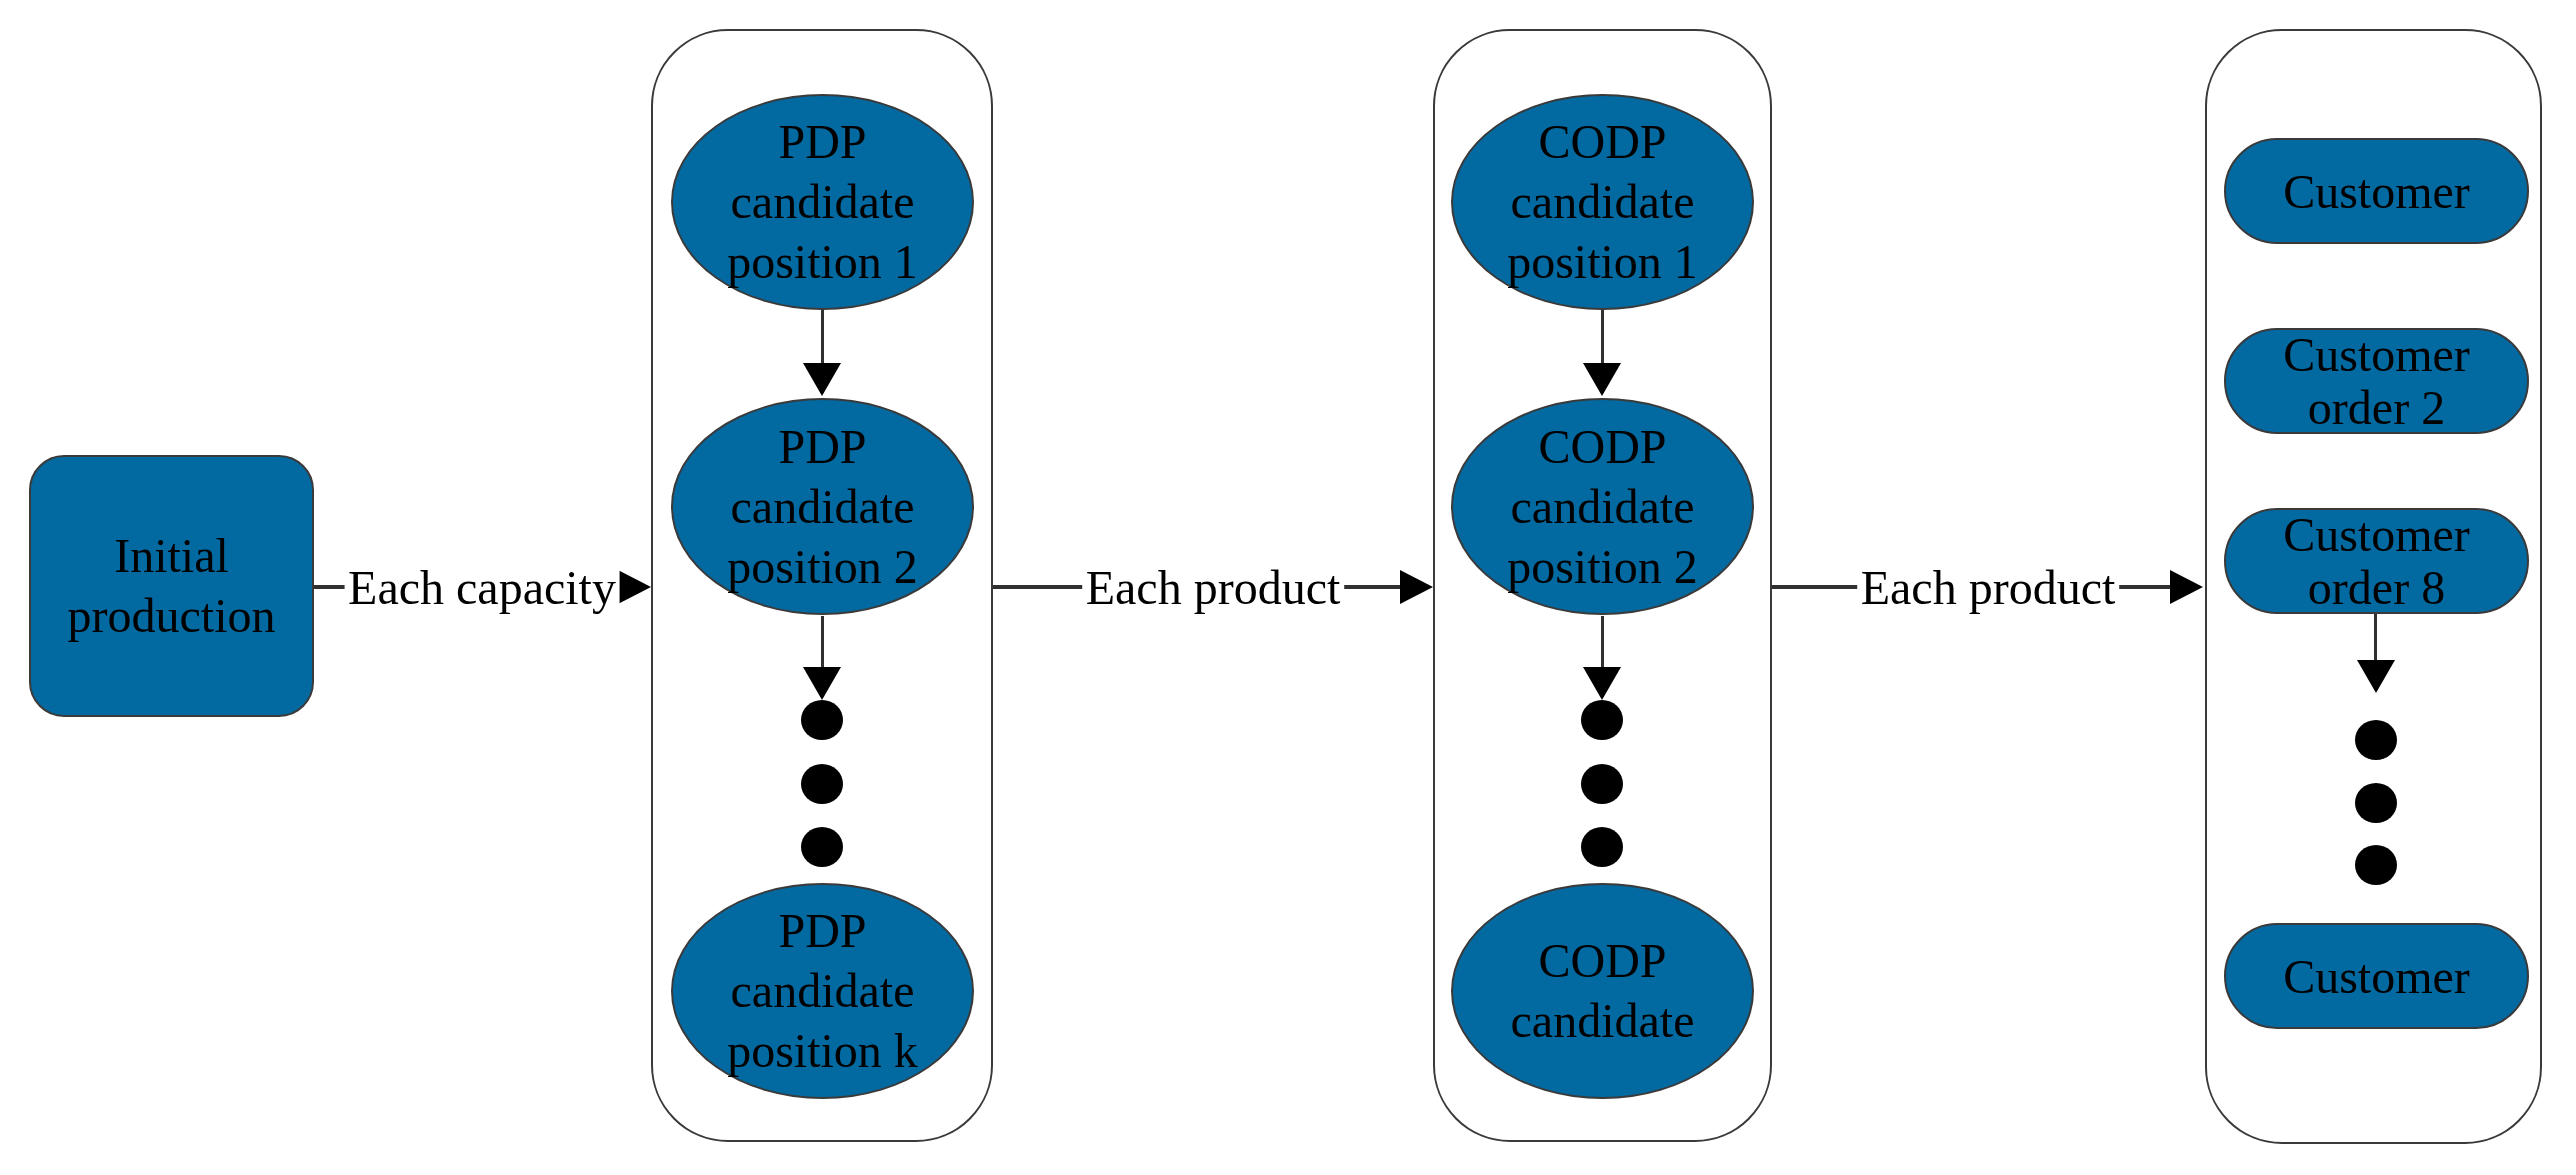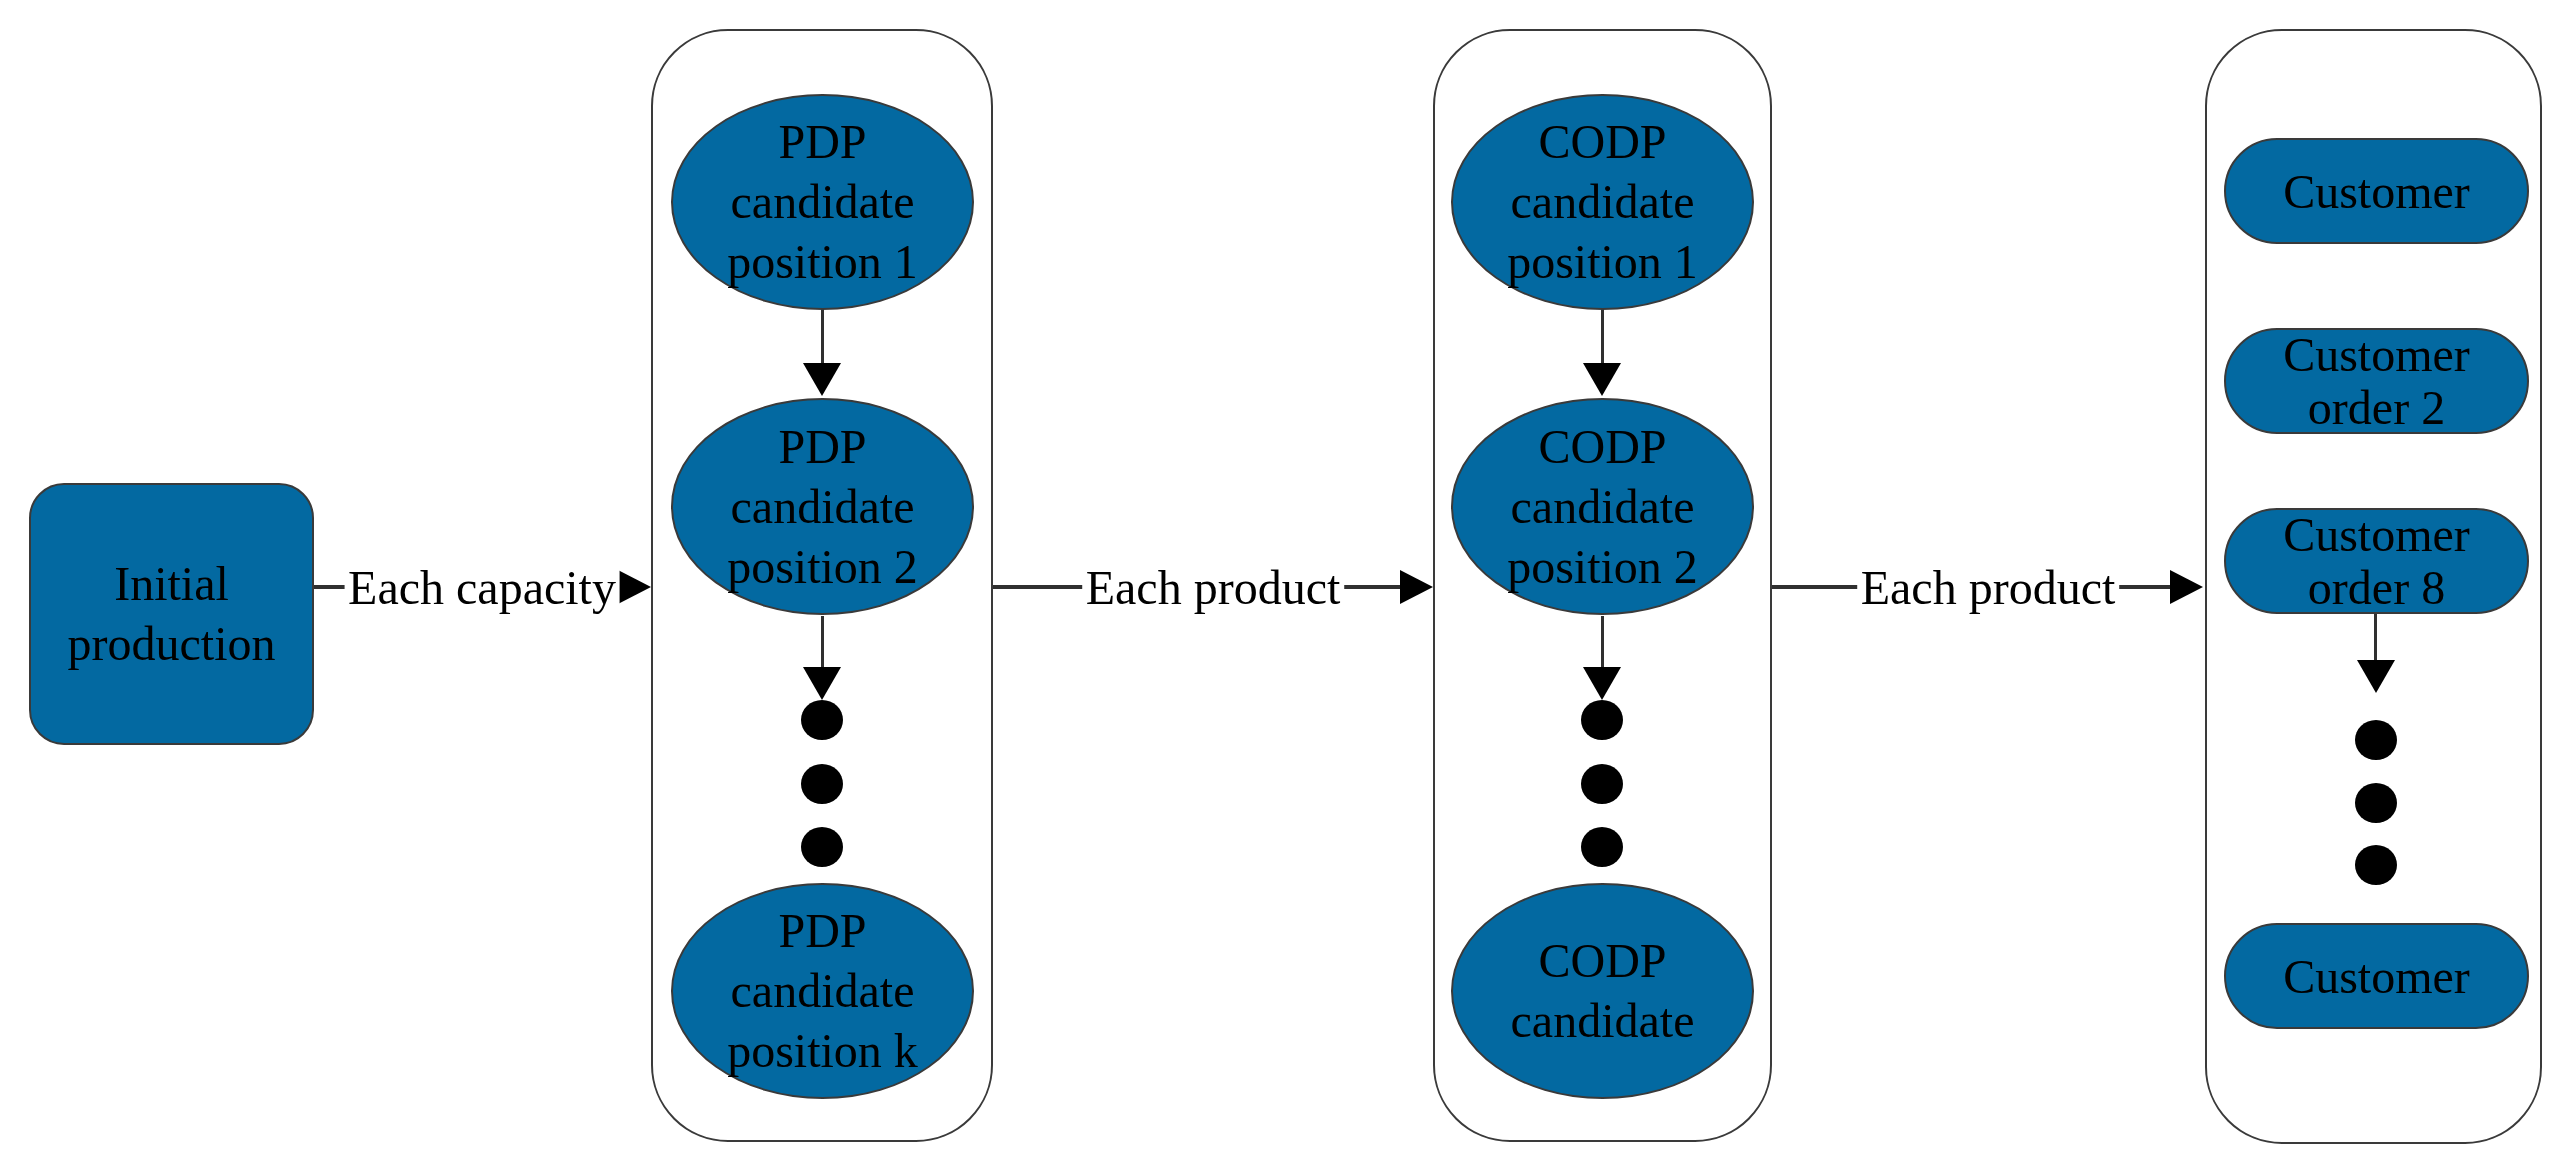--- a/index.html
+++ b/index.html
@@ -39,21 +39,21 @@
     position:absolute;width:42px;height:40px;border-radius:50%;
     background:#000;transform:translate(-50%,-50%);
   }
   .tline{width:100%;}
 </style>
 </head>
 <body>
 
 <div class="canvas">
 
-  <div class="node rect" style="left:29px;top:455px;width:285px;height:262px;margin-top:28px;">
+  <div class="node rect" style="left:29px;top:455px;width:285px;height:262px;">
     <div class="tline">Initial</div>
     <div class="tline">production</div>
   </div>
 
   <div class="hline" style="left:314px;top:585px;width:304px;"></div>
   <div class="arrow-right" style="left:618px;top:570px;"></div>
   <div class="hlabel" style="left:482px;top:587px;">Each capacity</div>
 
   <div class="node group" style="left:651px;top:29px;width:342px;height:1113px;"></div>
 

